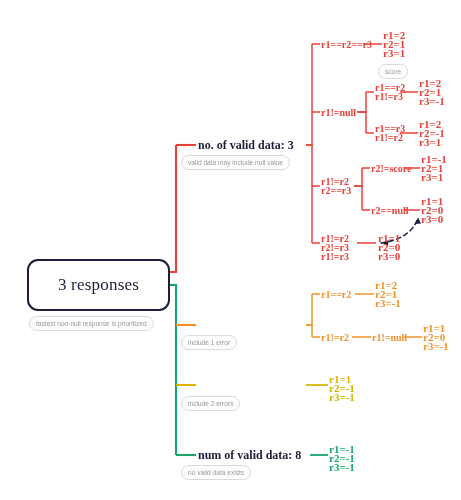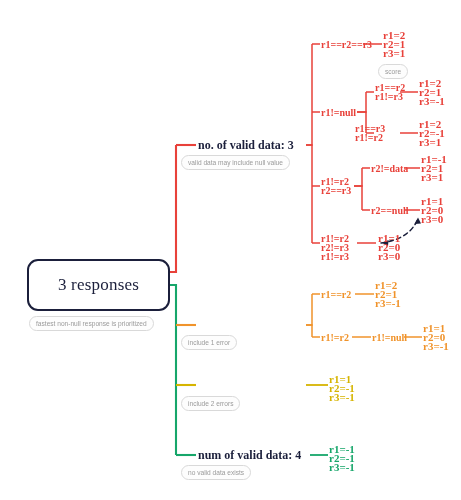--- a/index.html
+++ b/index.html
@@ -143,35 +143,35 @@
   <div class="node cond c-red" style="left:321px;top:108px;">r1!=null</div>
   <div class="node cond c-red" style="left:375px;top:83px;">
     <div>r1==r2</div>
     <div>r1!=r3</div>
   </div>
   <div class="node c-red" style="left:419px;top:79px;">
     <div>r1=2</div>
     <div>r2=1</div>
     <div>r3=-1</div>
   </div>
-  <div class="node cond c-red" style="left:355px;top:124px;">
+  <div class="node cond c-red" style="left:375px;top:124px;">
     <div>r1==r3</div>
     <div>r1!=r2</div>
   </div>
   <div class="node c-red" style="left:419px;top:120px;">
     <div>r1=2</div>
     <div>r2=-1</div>
     <div>r3=1</div>
   </div>
 
   <div class="node cond c-red" style="left:321px;top:177px;">
     <div>r1!=r2</div>
     <div>r2==r3</div>
   </div>
-  <div class="node cond c-red" style="left:371px;top:164px;">r2!=data</div>
+  <div class="node cond c-red" style="left:371px;top:164px;">r2!=score</div>
   <div class="node c-red" style="left:421px;top:155px;">
     <div>r1=-1</div>
     <div>r2=1</div>
     <div>r3=1</div>
   </div>
   <div class="node cond c-red" style="left:371px;top:206px;text-align:right;">r2==null</div>
   <div class="node c-red" style="left:421px;top:197px;">
     <div>r1=1</div>
     <div>r2=0</div>
     <div>r3=0</div>
@@ -205,21 +205,21 @@
     <div>r3=-1</div>
   </div>
 
   <div class="pill" style="left:181px;top:396px;">include 2 errors</div>
   <div class="node c-yellow" style="left:329px;top:375px;">
     <div>r1=1</div>
     <div>r2=-1</div>
     <div>r3=-1</div>
   </div>
 
-  <div class="branch-title" style="left:198px;top:448px;">num of valid data: 4</div>
+  <div class="branch-title" style="left:198px;top:448px;">num of valid data: 8</div>
   <div class="pill" style="left:181px;top:465px;">no valid data exists</div>
   <div class="node c-green" style="left:329px;top:445px;">
     <div>r1=-1</div>
     <div>r2=-1</div>
     <div>r3=-1</div>
   </div>
 
 </div>
 
 </body></html>

